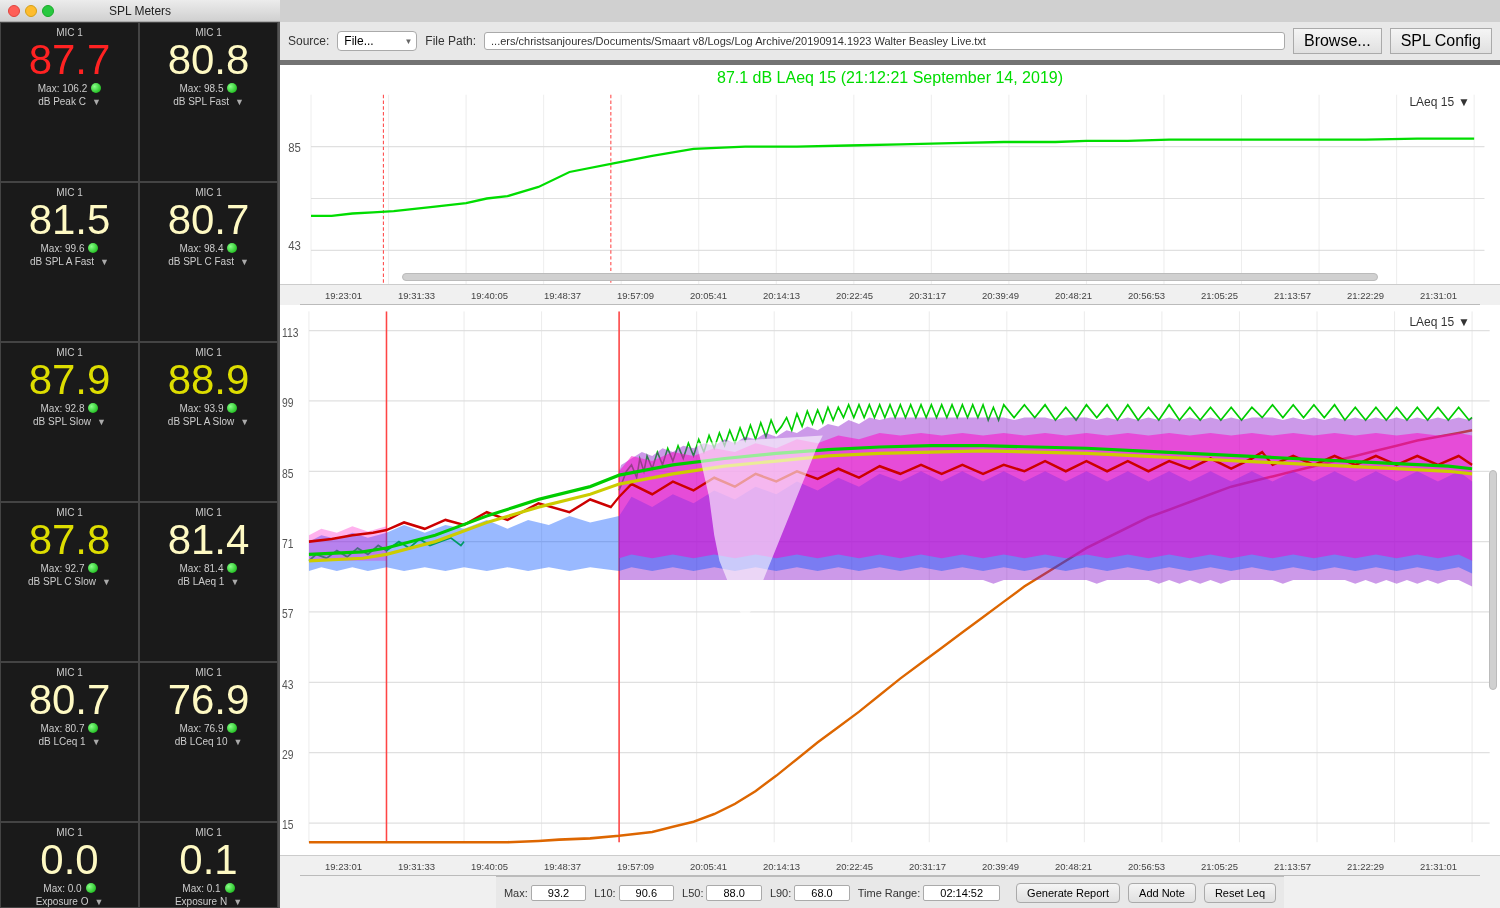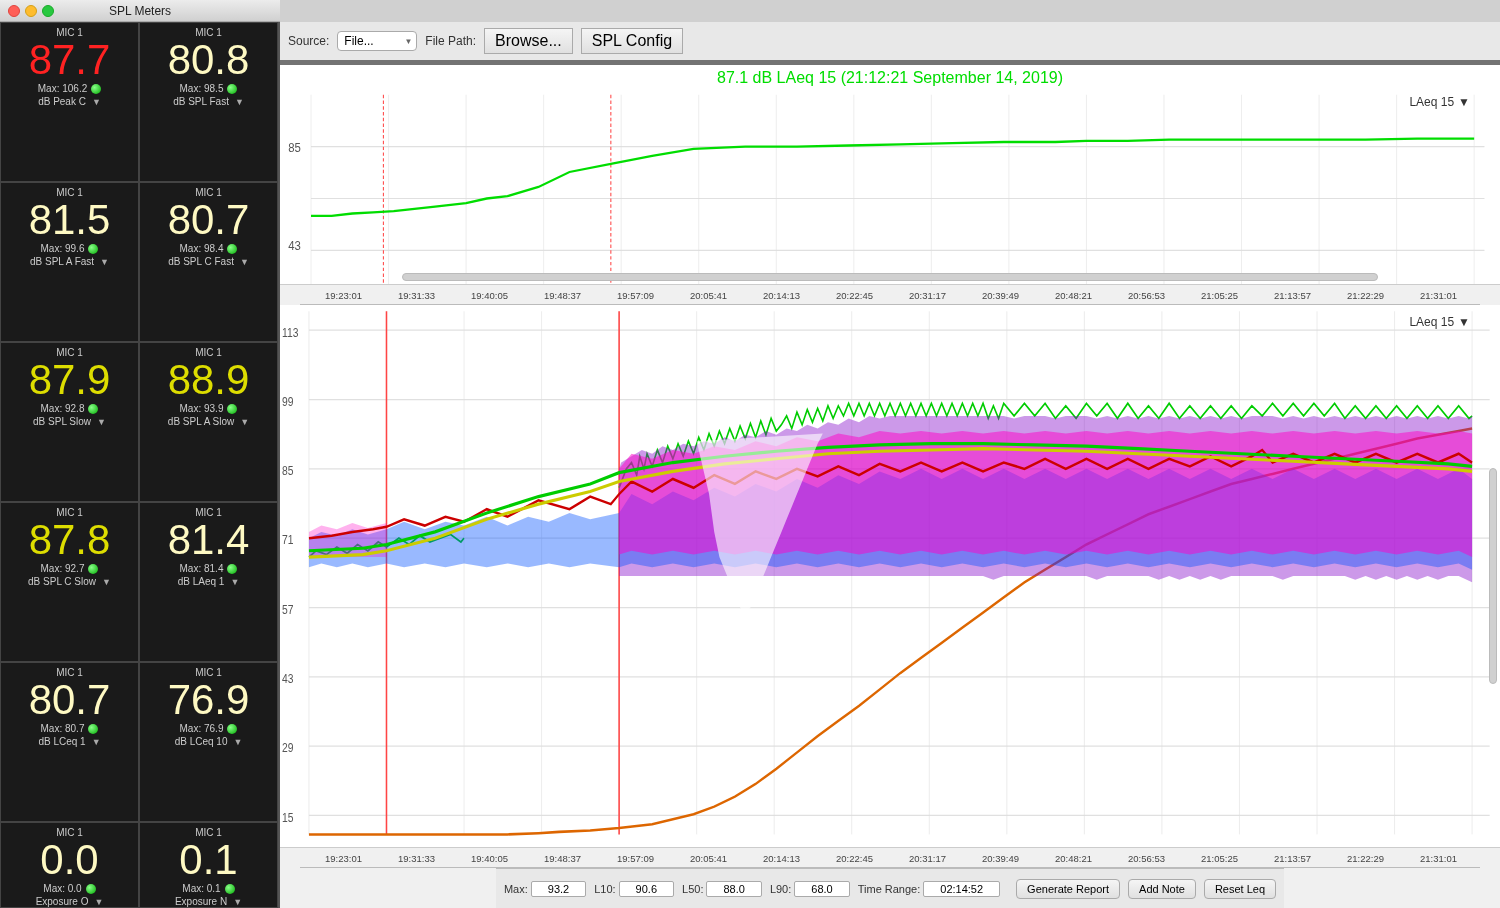--- a/index.html
+++ b/index.html
@@ -84,21 +84,21 @@
       line-height: 1;
       margin-bottom: 2px;
     }
 
     .meter-value.green { color: #fef9c3; }
     .meter-value.yellow { color: #dddd00; }
     .meter-value.red { color: #ff2222; }
 
     .meter-max-row {
       display: flex;
-      align-items: flex-end;
+      align-items: flex-start;
       gap: 4px;
       font-size: 10px;
       color: #ccc;
       margin-bottom: 2px;
     }
 
     .green-dot {
       width: 10px; height: 10px; border-radius: 50%;
       background: radial-gradient(circle at 35% 35%, #88ff88, #00aa00);
       display: inline-block;
@@ -265,21 +265,21 @@
     }
 
     
     .status-bar {
       display: flex;
       align-items: center;
       padding: 4px 8px;
       background: #e8e8e8;
       border-top: 1px solid #bbb;
       gap: 8px;
-      height: 40px;
+      height: 32px;
     }
 
     .stat-item {
       display: flex;
       align-items: center;
       gap: 3px;
     }
 
     .stat-label {
       font-size: 11px;
@@ -509,20 +509,21 @@
     </div>
 
   <div class="spl-history-panel">
 
     <div class="history-toolbar">
       <span class="toolbar-label">Source:</span>
       <div class="select-wrapper">
         <select class="source-select"><option>File...</option></select>
       </div>
       <span class="filepath-label">File Path:</span>
+      <input class="filepath-input" type="text" value="...ers/christsanjoures/Documents/Smaart v8/Logs/Log Archive/20190914.1923 Walter Beasley Live.txt" style="">
       <button class="btn-browse">Browse...</button>
       <button class="btn-spl-config">SPL Config</button>
     </div>
 
     <div class="charts-area">
 
       <div class="chart-container" style="flex: 0 0 220px;">
         <div class="chart-title">87.1 dB LAeq 15 (21:12:21 September 14, 2019)</div>
         <div class="chart-legend-tag">
           <span>LAeq 15</span>

